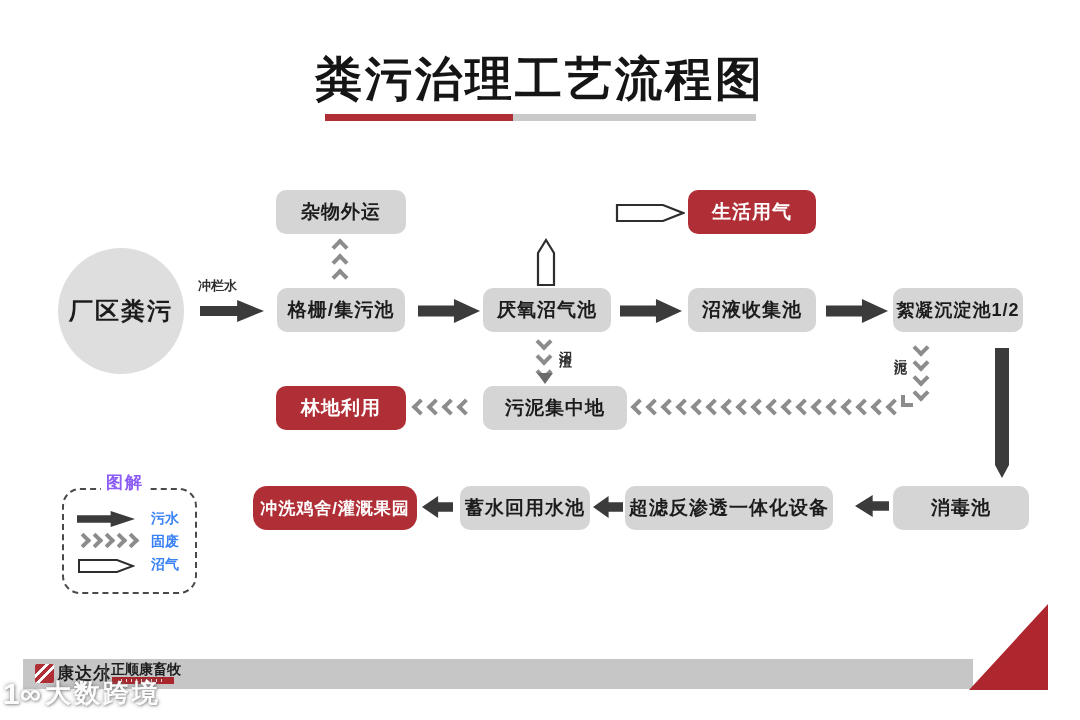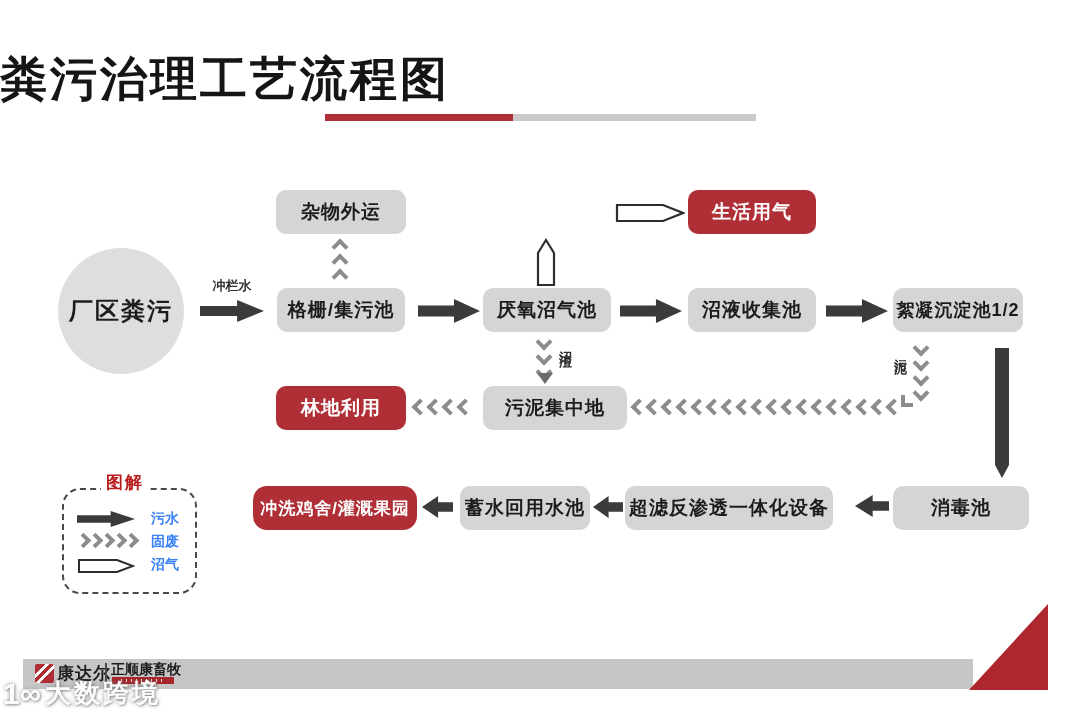--- a/index.html
+++ b/index.html
@@ -2,21 +2,21 @@
 <html><head>
 <meta charset="utf-8">
 <style>
   html,body { margin:0; padding:0; background:#fff; }
   #canvas {
     position:relative; width:1080px; height:720px; background:#ffffff;
     overflow:hidden; font-family:"Liberation Sans", sans-serif;
   }
   
   .title {
-    position:absolute; top:48px; left:0; width:100%; 
+    position:absolute; top:48px; left:0; width:100%; text-align:center;
     font-size:47px; font-weight:800; color:#151515; letter-spacing:3px;
   }
   .uline { position:absolute; top:114px; height:7px; }
   .uline.red  { left:325px; width:188px; background:#b02f36; }
   .uline.gray { left:513px; width:243px; background:#c9c9c9; }
   
   .node {
     position:absolute; height:44px; background:#d5d5d5; border-radius:10px;
     display:flex; align-items:center; justify-content:center;
     font-weight:bold; font-size:19px; color:#1c1c1c; letter-spacing:1px;
@@ -46,30 +46,30 @@
   .chv { width:8px; height:8px; border:0 solid #8c8c8c; flex:none; }
   .chv-r  { border-top-width:4.5px; border-right-width:4.5px; transform:rotate(45deg); }
   .chv-l  { border-top-width:4.5px; border-right-width:4.5px; transform:rotate(-135deg); }
   .chv-u  { border-top-width:4.5px; border-right-width:4.5px; transform:rotate(-45deg); }
   .chv-d  { border-top-width:4.5px; border-right-width:4.5px; transform:rotate(135deg); }
   .chv-dl { border-top-width:4.5px; border-right-width:4.5px; transform:rotate(180deg); }
   .chevrons.sm { gap:1px; }
   .chevrons.sm .chv { width:7px; height:7px; }
   .chevrons.sm .chv-r { border-top-width:4px; border-right-width:4px; }
   
-  .elabel { position:absolute; font-size:13px; font-weight:bold; color:#2e2e2e; text-align:center; }
+  .elabel { position:absolute; font-size:13px; font-weight:bold; color:#2e2e2e; }
   .vlabel { position:absolute; writing-mode:vertical-rl; font-size:13px; font-weight:bold; color:#2e2e2e; letter-spacing:3px; }
   
   .legend-box {
     position:absolute; left:62px; top:488px; width:131px; height:102px;
     border:2px dashed #4a4a4a; border-radius:18px;
   }
   .legend-title {
     position:absolute; left:101px; top:471px; background:#fff; padding:0 5px;
-    color:#b91c1c; font-size:17px; font-weight:bold; letter-spacing:2px;
+    color:#8b5cf6; font-size:17px; font-weight:bold; letter-spacing:2px;
   }
   .legend-label { position:absolute; font-size:14px; font-weight:600; color:#3b82f6;text-align:center; }
   
   .footer-bar { position:absolute; left:23px; top:659px; width:950px; height:30px; background:#c6c6c6; }
   .logo-square {
     position:absolute; left:35px; top:664px; width:19px; height:19px; border-radius:2px;
     background:
       linear-gradient(135deg, transparent 28%, #fff 28% 38%, transparent 38% 52%, #fff 52% 62%, transparent 62%),
       #b02f36;
   }

